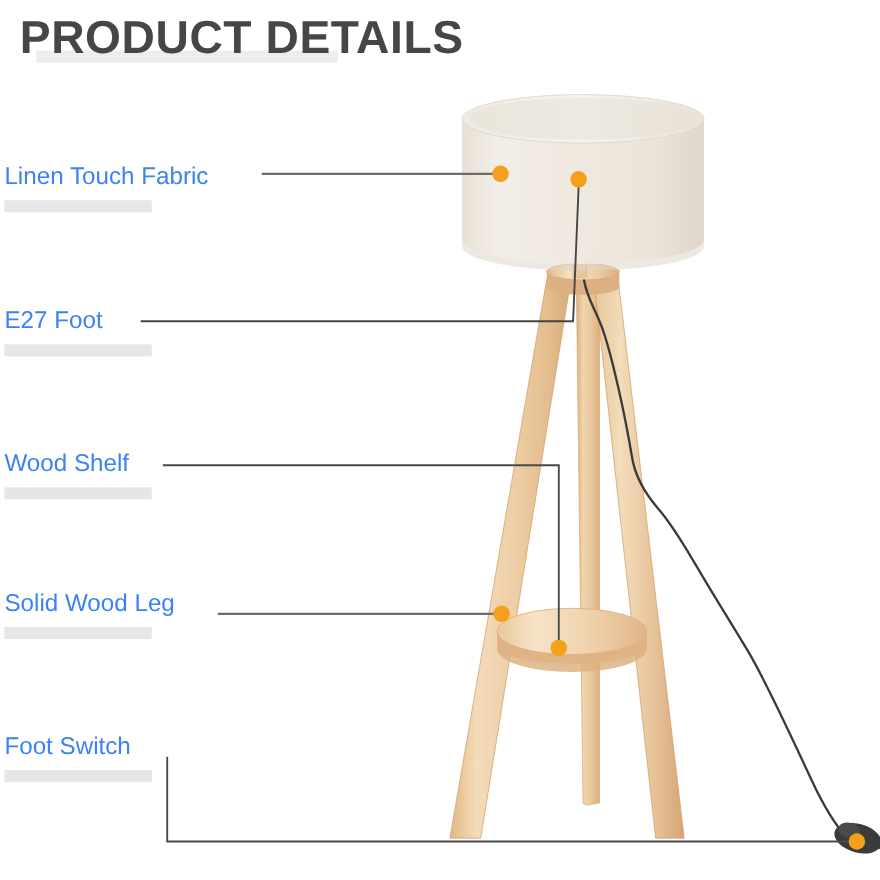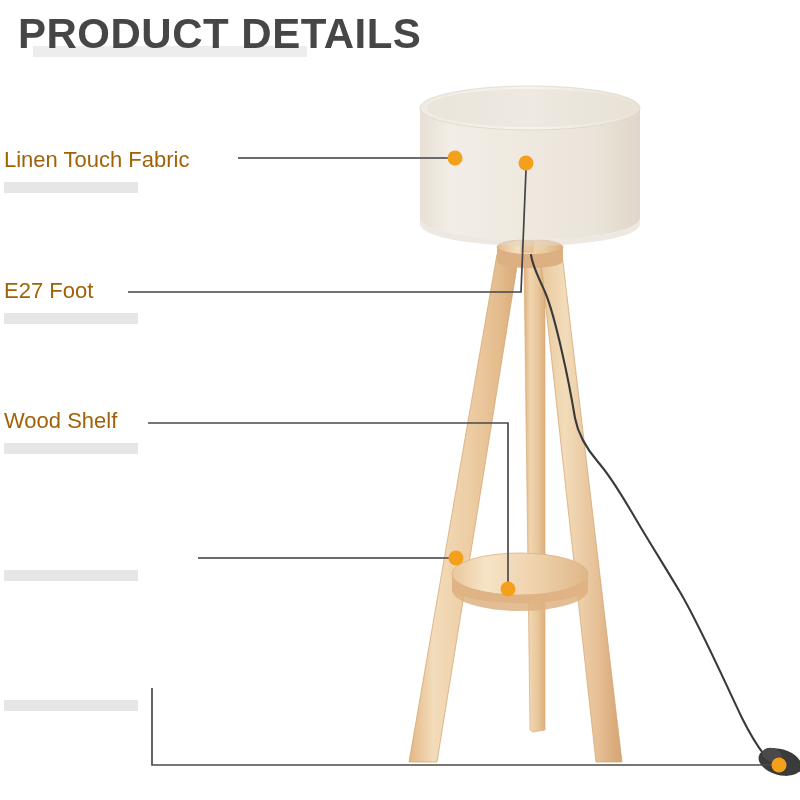--- a/index.html
+++ b/index.html
@@ -43,21 +43,21 @@
     color: #464646;
     white-space: nowrap;
     line-height: 52px;
   }
 
   
   .feature-label {
     position: absolute;
     left: 4px;
     font-size: 22px;
-    color: #a16207;
+    color: #3b82f6;
     white-space: nowrap;
     line-height: 26px;
   }
   .feature-bar {
     position: absolute;
     left: 4px;
     width: 134px;
     height: 11px;
     background: #e6e6e6;
   }
@@ -199,17 +199,19 @@
 
   <div class="feature-label" style="top:147px">Linen Touch Fabric</div>
   <div class="feature-bar" style="top:182px"></div>
 
   <div class="feature-label" style="top:278px">E27 Foot</div>
   <div class="feature-bar" style="top:313px"></div>
 
   <div class="feature-label" style="top:408px">Wood Shelf</div>
   <div class="feature-bar" style="top:443px"></div>
 
+  <div class="feature-label" style="top:535px">Solid Wood Leg</div>
   <div class="feature-bar" style="top:570px"></div>
 
+  <div class="feature-label" style="top:665px">Foot Switch</div>
   <div class="feature-bar" style="top:700px"></div>
 
 </div>
 
 </body></html>

